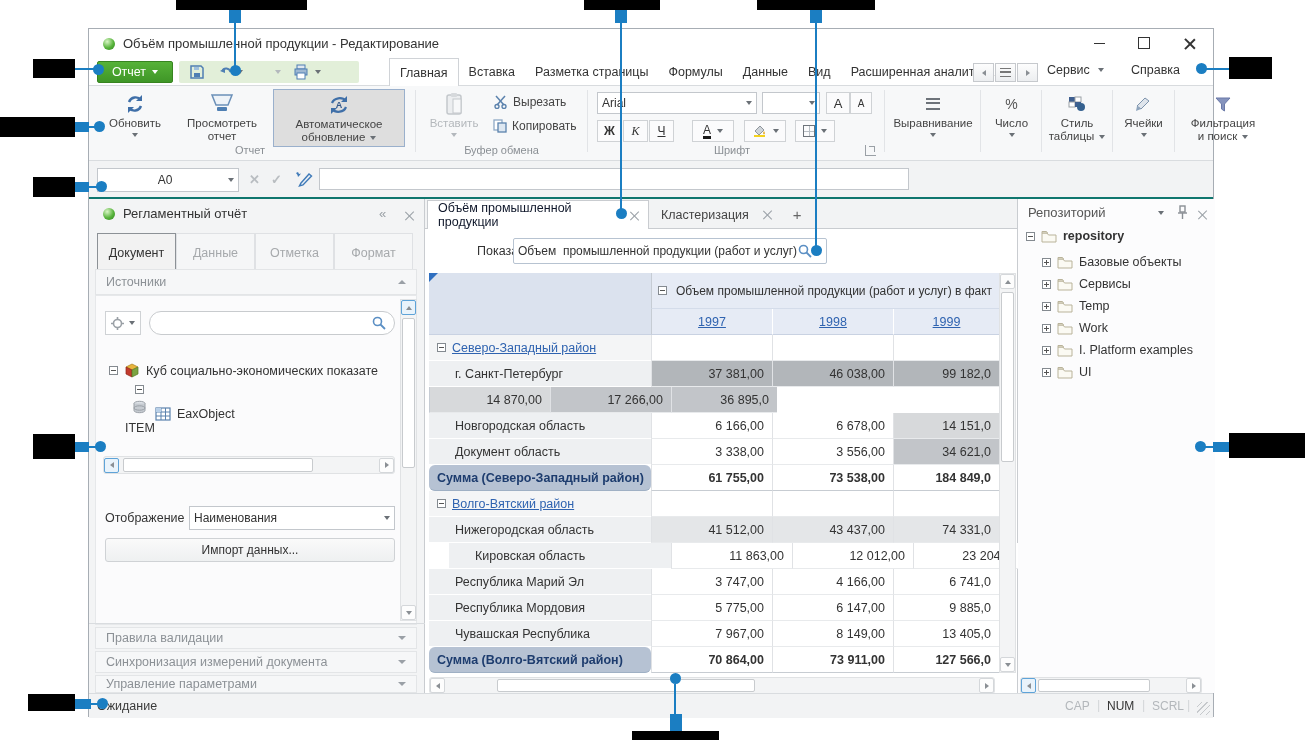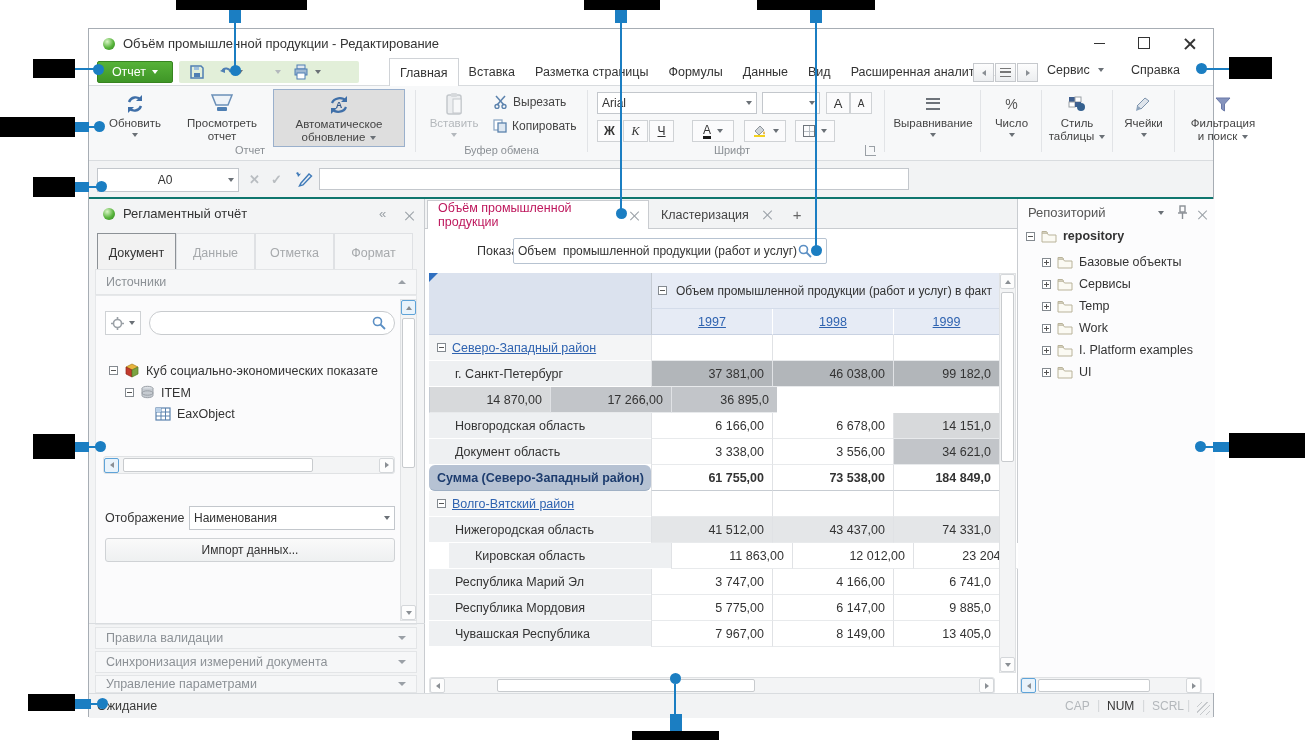--- a/index.html
+++ b/index.html
@@ -87,21 +87,21 @@
   .ar{width:0;height:0;}
   .ar.l{border-top:3.5px solid transparent;border-bottom:3.5px solid transparent;border-right:4px solid #8a8f94;}
   .ar.r{border-top:3.5px solid transparent;border-bottom:3.5px solid transparent;border-left:4px solid #8a8f94;}
   .ar.u{border-left:3.5px solid transparent;border-right:3.5px solid transparent;border-bottom:4px solid #8a8f94;}
   .ar.d{border-left:3.5px solid transparent;border-right:3.5px solid transparent;border-top:4px solid #8a8f94;}
 
   
   #center{position:absolute;left:336px;top:170px;width:593px;height:494px;background:#fff;border-right:1px solid var(--bdr);box-sizing:border-box;}
   .tabstrip{position:absolute;left:0;top:0;width:100%;height:30px;background:#f2f3f4;border-bottom:1px solid #c9ccd0;box-sizing:border-box;}
   .ctab{position:absolute;top:1px;height:29px;display:flex;align-items:center;font-size:12.5px;color:#444;padding:0 10px;box-sizing:border-box;gap:14px;}
-  .ctab.active{background:#fff;border:1px solid #c9ccd0;border-bottom:none;color:#be185d;}
+  .ctab.active{background:#fff;border:1px solid #c9ccd0;border-bottom:none;color:#0f172a;}
   .ind-row{position:absolute;left:0;top:30px;width:100%;height:44px;background:#fff;}
 
   
   .hcell{background:#e6ebf5;box-sizing:border-box;}
   .trow{position:absolute;left:4px;width:570px;height:26px;display:flex;}
   .tl{width:222px;box-sizing:border-box;display:flex;align-items:center;font-size:12.5px;background:#eef0f2;
       border-bottom:1px solid #fff;padding-left:26px;}
   .tl.grp{background:#f4f5f6;padding-left:8px;gap:6px;}
   .tl.sum{background:#b6c2d3;color:#1d3c6e;font-weight:bold;padding-left:8px;border-bottom:1px solid #9fb0c4;border-radius:6px;}
   .tv{width:121px;box-sizing:border-box;border-left:1px solid #e0e2e5;border-bottom:1px solid #e8eaec;
@@ -420,21 +420,21 @@
       
       <div class="treerow" style="left:20px;top:164px;">
         <span class="exp"></span>
         <svg width="16" height="15" viewBox="0 0 16 15">
             <path d="M8 1 l6 3 -6 3 -6-3z" fill="#e8b43c" stroke="#a77f1e" stroke-width=".7"></path>
             <path d="M2 4 v7 l6 3 v-7z" fill="#c23b2e" stroke="#8f2417" stroke-width=".7"></path>
             <path d="M14 4 v7 l-6 3 v-7z" fill="#7ba341" stroke="#567a24" stroke-width=".7"></path>
           </svg>
         <span>Куб социально-экономических показате</span>
       </div>
-      <div class="treerow" style="left:36px;top:186px;">
+      <div class="treerow" style="left:36px;top:186px;flex-direction:column;">
         <span class="exp"></span>
         <svg width="15" height="15" viewBox="0 0 15 15">
             <ellipse cx="7.5" cy="3.5" rx="5.5" ry="2.2" fill="#dde1e6" stroke="#9aa0a7"></ellipse>
             <path d="M2 3.5 v7 a5.5 2.2 0 0 0 11 0 v-7" fill="#c6cbd1" stroke="#9aa0a7"></path>
             <ellipse cx="7.5" cy="8" rx="5.5" ry="2.2" fill="none" stroke="#9aa0a7"></ellipse>
           </svg>
         <span>ITEM</span>
       </div>
       <div class="treerow" style="left:66px;top:208px;">
         <svg width="16" height="14" viewBox="0 0 16 14">
@@ -609,20 +609,26 @@
         <div class="tv">5 775,00</div>
           <div class="tv">6 147,00</div>
           <div class="tv c3">9 885,0</div>
       </div>
       <div class="trow" style="top:422px;">
         <div class="tl">Чувашская Республика</div>
         <div class="tv">7 967,00</div>
           <div class="tv">8 149,00</div>
           <div class="tv c3">13 405,0</div>
       </div>
+      <div class="trow sumr" style="top:448px;">
+        <div class="tl sum">Сумма (Волго-Вятский район)</div>
+        <div class="tv">70 864,00</div>
+          <div class="tv">73 911,00</div>
+          <div class="tv c3">127 566,0</div>
+      </div>
 
       <div class="sb sbv a" style="left:574px;top:74px;width:17px;height:400px;">
         <span class="sbbtn">
             <span class="ar u"></span>
           </span>
         <span class="sbthumb" style="margin-top:3px;width:13px;height:170px;"></span>
         <span class="sbbtn" style="margin-top:auto;">
             <span class="ar d"></span>
           </span>
       </div>

